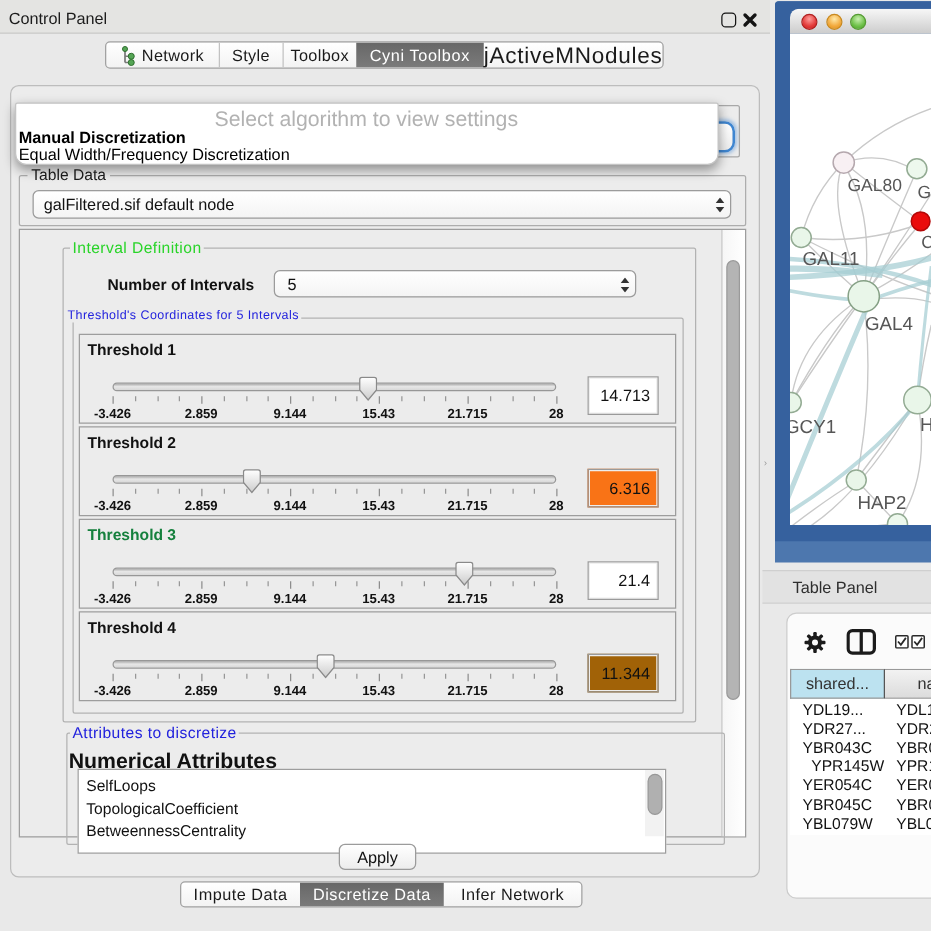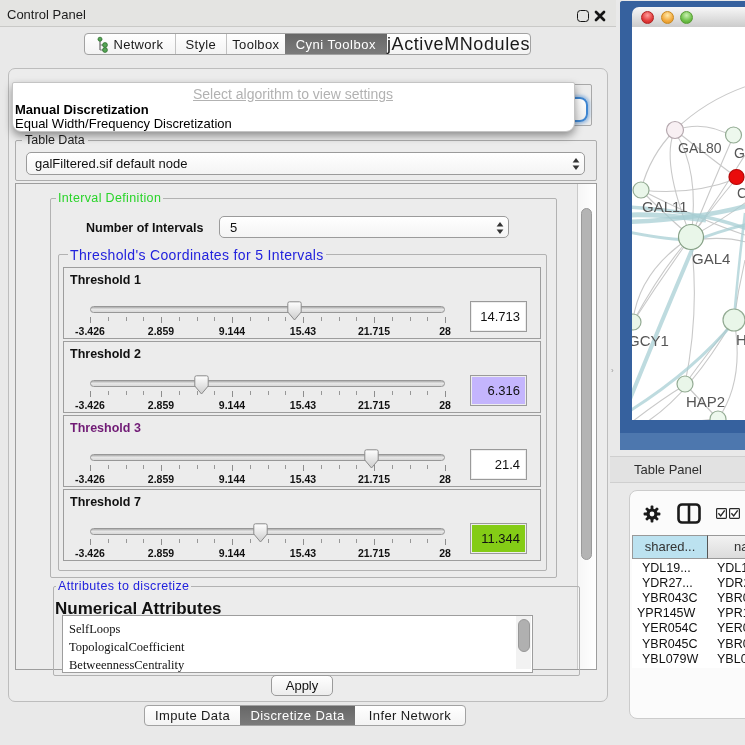--- a/index.html
+++ b/index.html
@@ -63,21 +63,21 @@
 
   <div class="abs bold" style="left:86px;top:221px;font-size:12.5px;color:#111;">Number of Intervals</div>
   <div class="abs" style="left:219px;top:216px;width:290px;height:22px;background:linear-gradient(#ffffff,#f4f4f4);border:1px solid #9b9b9b;border-radius:5px;box-sizing:border-box;"></div>
   <div class="abs" style="left:230px;top:220px;font-size:13px;color:#111;">5</div>
   <svg class="abs" style="left:496px;top:222px;" width="8" height="12" viewBox="0 0 8 12">
     <path d="M4 0 L7.4 4.4 L0.6 4.4 Z" fill="#333"></path>
       <path d="M4 12 L7.4 7.6 L0.6 7.6 Z" fill="#333"></path>
   </svg>
 
   <div class="abs" style="left:58px;top:254px;width:489px;height:317px;border:1px solid #b2b2b2;border-radius:2px;box-sizing:border-box;"></div>
-  <div class="abs" style="left:68px;top:247px;font-size:14px;color:#2222dd;background:#ececec;padding:0 2px;letter-spacing:0.35px;">Threshold's Coordinates for 5 Intervals</div>
+  <div class="abs" style="left:52px;top:247px;font-size:10px;color:#2222dd;background:#ececec;padding:0 2px;letter-spacing:0.35px;">Threshold's Coordinates for 5 Intervals</div>
 
   <div id="blocks">
       <div class="abs" style="left:63px;top:267px;width:478px;height:72px;border:1px solid #9d9d9d;background:#ececec;box-sizing:border-box;">
         <div style="position:absolute;left:6px;top:5px;font-size:12.5px;font-weight:700;color:#111;">Threshold 1</div>
         <div style="position:absolute;left:26px;top:38px;width:355px;height:7px;border-radius:4px;background:linear-gradient(#aaaaaa,#e7e7e7 45%,#d8d8d8);border:1px solid #979797;box-sizing:border-box;"></div>
         <div style="position:absolute;left:26px;top:49px;width:1px;height:6px;background:#8d8d8d;"></div>
         <div style="position:absolute;left:43.75px;top:49px;width:1px;height:4px;background:#979797;"></div>
         <div style="position:absolute;left:61.5px;top:49px;width:1px;height:4px;background:#979797;"></div>
         <div style="position:absolute;left:79.25px;top:49px;width:1px;height:4px;background:#979797;"></div>
         <div style="position:absolute;left:1px;top:57px;width:50px;text-align:center;font-size:10.5px;font-weight:700;color:#111;">-3.426</div>
@@ -146,24 +146,24 @@
         <div style="position:absolute;left:356px;top:57px;width:50px;text-align:center;font-size:10.5px;font-weight:700;color:#111;">28</div>
         <svg style="position:absolute;left:129.5px;top:33px;" width="15" height="20" viewBox="0 0 15 20">
     <path d="M2.5 0.8 H12.5 Q14.2 0.8 14.2 2.5 V11 L7.5 19 L0.8 11 V2.5 Q0.8 0.8 2.5 0.8 Z" fill="url(#g2)" stroke="#8a8a8a" stroke-width="1"></path>
     <defs>
             <linearGradient id="g2" x1="0" y1="0" x2="0" y2="1">
               <stop offset="0" stop-color="#ffffff"></stop>
               <stop offset="1" stop-color="#cccccc"></stop>
             </linearGradient>
           </defs>
   </svg>
-        <div style="position:absolute;left:406px;top:33px;width:57px;height:31px;background:#c4b5fd;border:1px solid #9a9a9a;box-shadow:inset 0 0 0 1px #ededed;box-sizing:border-box;font-size:13px;color:#111;text-align:right;line-height:29px;padding-right:6px;">6.316</div>
+        <div style="position:absolute;left:406px;top:33px;width:57px;height:31px;background:#f97316;border:1px solid #9a9a9a;box-shadow:inset 0 0 0 1px #ededed;box-sizing:border-box;font-size:13px;color:#111;text-align:right;line-height:29px;padding-right:6px;">6.316</div>
       </div>
       <div class="abs" style="left:63px;top:415px;width:478px;height:72px;border:1px solid #9d9d9d;background:#ececec;box-sizing:border-box;">
-        <div style="position:absolute;left:6px;top:5px;font-size:12.5px;font-weight:700;color:#701a75;">Threshold 3</div>
+        <div style="position:absolute;left:6px;top:5px;font-size:12.5px;font-weight:700;color:#15803d;">Threshold 3</div>
         <div style="position:absolute;left:26px;top:38px;width:355px;height:7px;border-radius:4px;background:linear-gradient(#aaaaaa,#e7e7e7 45%,#d8d8d8);border:1px solid #979797;box-sizing:border-box;"></div>
         <div style="position:absolute;left:26px;top:49px;width:1px;height:6px;background:#8d8d8d;"></div>
         <div style="position:absolute;left:43.75px;top:49px;width:1px;height:4px;background:#979797;"></div>
         <div style="position:absolute;left:61.5px;top:49px;width:1px;height:4px;background:#979797;"></div>
         <div style="position:absolute;left:79.25px;top:49px;width:1px;height:4px;background:#979797;"></div>
         <div style="position:absolute;left:1px;top:57px;width:50px;text-align:center;font-size:10.5px;font-weight:700;color:#111;">-3.426</div>
         <div style="position:absolute;left:97px;top:49px;width:1px;height:6px;background:#8d8d8d;"></div>
         <div style="position:absolute;left:114.75px;top:49px;width:1px;height:4px;background:#979797;"></div>
         <div style="position:absolute;left:132.5px;top:49px;width:1px;height:4px;background:#979797;"></div>
         <div style="position:absolute;left:150.25px;top:49px;width:1px;height:4px;background:#979797;"></div>
@@ -190,21 +190,21 @@
     <defs>
             <linearGradient id="g3" x1="0" y1="0" x2="0" y2="1">
               <stop offset="0" stop-color="#ffffff"></stop>
               <stop offset="1" stop-color="#cccccc"></stop>
             </linearGradient>
           </defs>
   </svg>
         <div style="position:absolute;left:406px;top:33px;width:57px;height:31px;background:#fff;border:1px solid #9a9a9a;box-shadow:inset 0 0 0 1px #ededed;box-sizing:border-box;font-size:13px;color:#111;text-align:right;line-height:29px;padding-right:6px;">21.4</div>
       </div>
       <div class="abs" style="left:63px;top:489px;width:478px;height:72px;border:1px solid #9d9d9d;background:#ececec;box-sizing:border-box;">
-        <div style="position:absolute;left:6px;top:5px;font-size:12.5px;font-weight:700;color:#111;">Threshold 7</div>
+        <div style="position:absolute;left:6px;top:5px;font-size:12.5px;font-weight:700;color:#111;">Threshold 4</div>
         <div style="position:absolute;left:26px;top:38px;width:355px;height:7px;border-radius:4px;background:linear-gradient(#aaaaaa,#e7e7e7 45%,#d8d8d8);border:1px solid #979797;box-sizing:border-box;"></div>
         <div style="position:absolute;left:26px;top:49px;width:1px;height:6px;background:#8d8d8d;"></div>
         <div style="position:absolute;left:43.75px;top:49px;width:1px;height:4px;background:#979797;"></div>
         <div style="position:absolute;left:61.5px;top:49px;width:1px;height:4px;background:#979797;"></div>
         <div style="position:absolute;left:79.25px;top:49px;width:1px;height:4px;background:#979797;"></div>
         <div style="position:absolute;left:1px;top:57px;width:50px;text-align:center;font-size:10.5px;font-weight:700;color:#111;">-3.426</div>
         <div style="position:absolute;left:97px;top:49px;width:1px;height:6px;background:#8d8d8d;"></div>
         <div style="position:absolute;left:114.75px;top:49px;width:1px;height:4px;background:#979797;"></div>
         <div style="position:absolute;left:132.5px;top:49px;width:1px;height:4px;background:#979797;"></div>
         <div style="position:absolute;left:150.25px;top:49px;width:1px;height:4px;background:#979797;"></div>
@@ -228,48 +228,48 @@
         <div style="position:absolute;left:356px;top:57px;width:50px;text-align:center;font-size:10.5px;font-weight:700;color:#111;">28</div>
         <svg style="position:absolute;left:188.5px;top:33px;" width="15" height="20" viewBox="0 0 15 20">
     <path d="M2.5 0.8 H12.5 Q14.2 0.8 14.2 2.5 V11 L7.5 19 L0.8 11 V2.5 Q0.8 0.8 2.5 0.8 Z" fill="url(#g4)" stroke="#8a8a8a" stroke-width="1"></path>
     <defs>
             <linearGradient id="g4" x1="0" y1="0" x2="0" y2="1">
               <stop offset="0" stop-color="#ffffff"></stop>
               <stop offset="1" stop-color="#cccccc"></stop>
             </linearGradient>
           </defs>
   </svg>
-        <div style="position:absolute;left:406px;top:33px;width:57px;height:31px;background:#84cc16;border:1px solid #9a9a9a;box-shadow:inset 0 0 0 1px #ededed;box-sizing:border-box;font-size:13px;color:#111;text-align:right;line-height:29px;padding-right:6px;">11.344</div>
+        <div style="position:absolute;left:406px;top:33px;width:57px;height:31px;background:#a16207;border:1px solid #9a9a9a;box-shadow:inset 0 0 0 1px #ededed;box-sizing:border-box;font-size:13px;color:#111;text-align:right;line-height:29px;padding-right:6px;">11.344</div>
       </div>
     </div>
 
   <div class="abs" style="left:53px;top:586px;width:527px;height:90px;border:1px solid #b2b2b2;border-radius:2px;box-sizing:border-box;"></div>
   <div class="abs" style="left:56px;top:579px;font-size:12.5px;color:#2222dd;background:#ececec;padding:0 2px;letter-spacing:0.35px;">Attributes to discretize</div>
   <div class="abs bold" style="left:55px;top:599px;font-size:17px;color:#111;">Numerical Attributes</div>
 
-  <div class="abs" style="left:62px;top:615px;width:471px;height:58px;background:#ffffff;border:1px solid #9d9d9d;box-sizing:border-box;overflow:hidden;font-family:Liberation Serif, serif;">
+  <div class="abs" style="left:62px;top:615px;width:471px;height:68px;background:#ffffff;border:1px solid #9d9d9d;box-sizing:border-box;overflow:hidden;">
     <div style="position:absolute;left:6px;top:6px;font-size:12.5px;color:#111;">SelfLoops</div>
     <div style="position:absolute;left:6px;top:24px;font-size:12.5px;color:#111;">TopologicalCoefficient</div>
     <div style="position:absolute;left:6px;top:42px;font-size:12.5px;color:#111;">BetweennessCentrality</div>
     <div style="position:absolute;right:1px;top:0;width:15px;height:53px;background:#f2f2f2;"></div>
     <div style="position:absolute;right:2px;top:3px;width:12px;height:33px;background:#b0b0b0;border:1px solid #989898;border-radius:6px;box-sizing:border-box;"></div>
   </div>
 
   <div class="abs" style="left:271px;top:675px;width:62px;height:21px;background:linear-gradient(#ffffff,#ededed);border:1px solid #9b9b9b;border-radius:5px;box-sizing:border-box;text-align:center;font-size:13px;color:#111;line-height:19px;">Apply</div>
 
   <div class="abs" style="left:144px;top:705px;width:322px;height:21px;background:linear-gradient(#ffffff,#f3f3f3);border:1px solid #a2a2a2;border-radius:4px;box-sizing:border-box;overflow:hidden;display:flex;letter-spacing:0.4px;">
     <div style="width:95px;display:flex;align-items:center;justify-content:center;font-size:13px;color:#1a1a1a;box-sizing:border-box;">Impute Data</div>
     <div style="width:115px;display:flex;align-items:center;justify-content:center;font-size:13px;color:#ffffff;background:linear-gradient(#676767,#7b7b7b);box-sizing:border-box;">Discretize Data</div>
     <div style="flex:1;display:flex;align-items:center;justify-content:center;font-size:13px;color:#1a1a1a;box-sizing:border-box;">Infer Network</div>
   </div>
 
   <div class="abs" style="left:611px;top:366px;font-size:8px;color:#9a9a9a;">›</div>
 
   <div class="abs" style="left:12px;top:82px;width:563px;height:50px;background:#ffffff;border:1px solid #c4c4c4;border-radius:2px 2px 9px 9px;box-shadow:0 4px 9px rgba(0,0,0,0.4);box-sizing:border-box;"></div>
-  <div class="abs" style="left:12px;top:86px;width:562px;text-align:center;font-size:14px;color:#b2b2b2;text-decoration:underline;">Select algorithm to view settings</div>
+  <div class="abs" style="left:12px;top:86px;width:562px;text-align:center;font-size:17px;color:#b2b2b2;">Select algorithm to view settings</div>
   <div class="abs bold" style="left:15px;top:102px;font-size:13px;color:#000;">Manual Discretization</div>
   <div class="abs" style="left:15px;top:116px;font-size:13px;color:#000;">Equal Width/Frequency Discretization</div>
 
   <div class="abs" style="left:616px;top:0;width:129px;height:745px;background:#e9e9e9;"></div>
   <div class="abs" style="left:620px;top:1px;width:125px;height:449px;background:#4d77ae;border-top-left-radius:3px;"></div>
   <div class="abs" style="left:620px;top:1px;width:125px;height:432px;background:#36619e;border-top-left-radius:3px;"></div>
 
   <div class="abs" style="left:632px;top:7px;width:113px;height:20px;background:linear-gradient(#f7f7f7,#cccccc);border-top-left-radius:7px;border-bottom:1px solid #9a9a9a;"></div>
   <div class="abs" style="left:641px;top:11px;width:13px;height:13px;border-radius:50%;background:radial-gradient(circle at 50% 30%,#ff9d9b,#e23b3a 60%,#c42322);border:0.5px solid #b02020;box-sizing:border-box;"></div>
   <div class="abs" style="left:661px;top:11px;width:13px;height:13px;border-radius:50%;background:radial-gradient(circle at 50% 30%,#ffe9a8,#f2a93c 60%,#d98e1f);border:0.5px solid #c8891f;box-sizing:border-box;"></div>
@@ -374,21 +374,21 @@
   <div class="abs" style="left:632px;top:535px;width:113px;height:133px;background:#ffffff;overflow:hidden;">
     <div style="position:absolute;left:0;top:0;width:76px;height:24px;background:#bce2f0;border:1px solid #999;border-right:1px solid #555;box-sizing:border-box;text-align:center;font-size:13px;color:#333;line-height:22px;">shared...</div>
     <div style="position:absolute;left:76px;top:0;width:37px;height:24px;background:linear-gradient(#f2f2f2,#dcdcdc);border-top:1px solid #999;border-bottom:1px solid #999;box-sizing:border-box;font-size:13px;color:#333;line-height:22px;"><span style="margin-left:26px;">na</span></div>
     <div id="rows">
         <div style="position:absolute;left:10px;top:26px;font-size:12.5px;color:#111;">YDL19...</div>
         <div style="position:absolute;left:85px;top:26px;font-size:12.5px;color:#111;">YDL1</div>
         <div style="position:absolute;left:10px;top:41.1px;font-size:12.5px;color:#111;">YDR27...</div>
         <div style="position:absolute;left:85px;top:41.1px;font-size:12.5px;color:#111;">YDR2</div>
         <div style="position:absolute;left:10px;top:56.2px;font-size:12.5px;color:#111;">YBR043C</div>
         <div style="position:absolute;left:85px;top:56.2px;font-size:12.5px;color:#111;">YBR0</div>
-        <div style="position:absolute;left:5px;top:71.3px;font-size:12.5px;color:#111;">YPR145W</div>
+        <div style="position:absolute;left:17px;top:71.3px;font-size:12.5px;color:#111;">YPR145W</div>
         <div style="position:absolute;left:85px;top:71.3px;font-size:12.5px;color:#111;">YPR1</div>
         <div style="position:absolute;left:10px;top:86.4px;font-size:12.5px;color:#111;">YER054C</div>
         <div style="position:absolute;left:85px;top:86.4px;font-size:12.5px;color:#111;">YER0</div>
         <div style="position:absolute;left:10px;top:101.5px;font-size:12.5px;color:#111;">YBR045C</div>
         <div style="position:absolute;left:85px;top:101.5px;font-size:12.5px;color:#111;">YBR0</div>
         <div style="position:absolute;left:10px;top:116.6px;font-size:12.5px;color:#111;">YBL079W</div>
         <div style="position:absolute;left:85px;top:116.6px;font-size:12.5px;color:#111;">YBL0</div>
         <div style="position:absolute;left:10px;top:131.7px;font-size:12.5px;color:#111;">YLR345W</div>
         <div style="position:absolute;left:85px;top:131.7px;font-size:12.5px;color:#111;">YLR3</div>
         <div style="position:absolute;left:10px;top:146.8px;font-size:12.5px;color:#111;">YIL052C</div>

